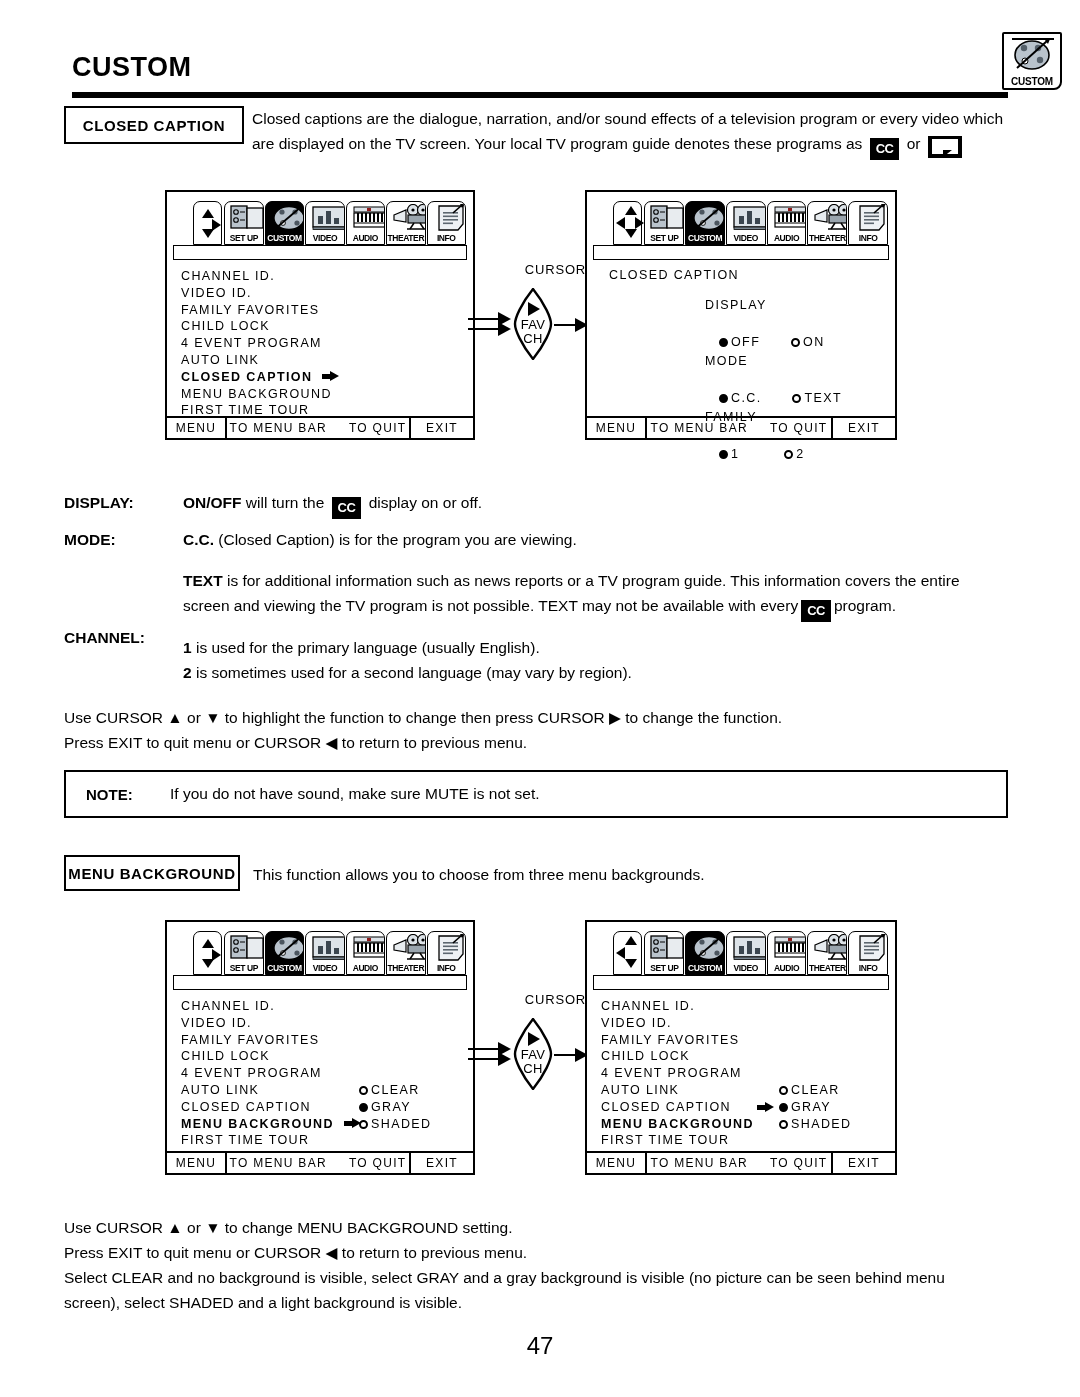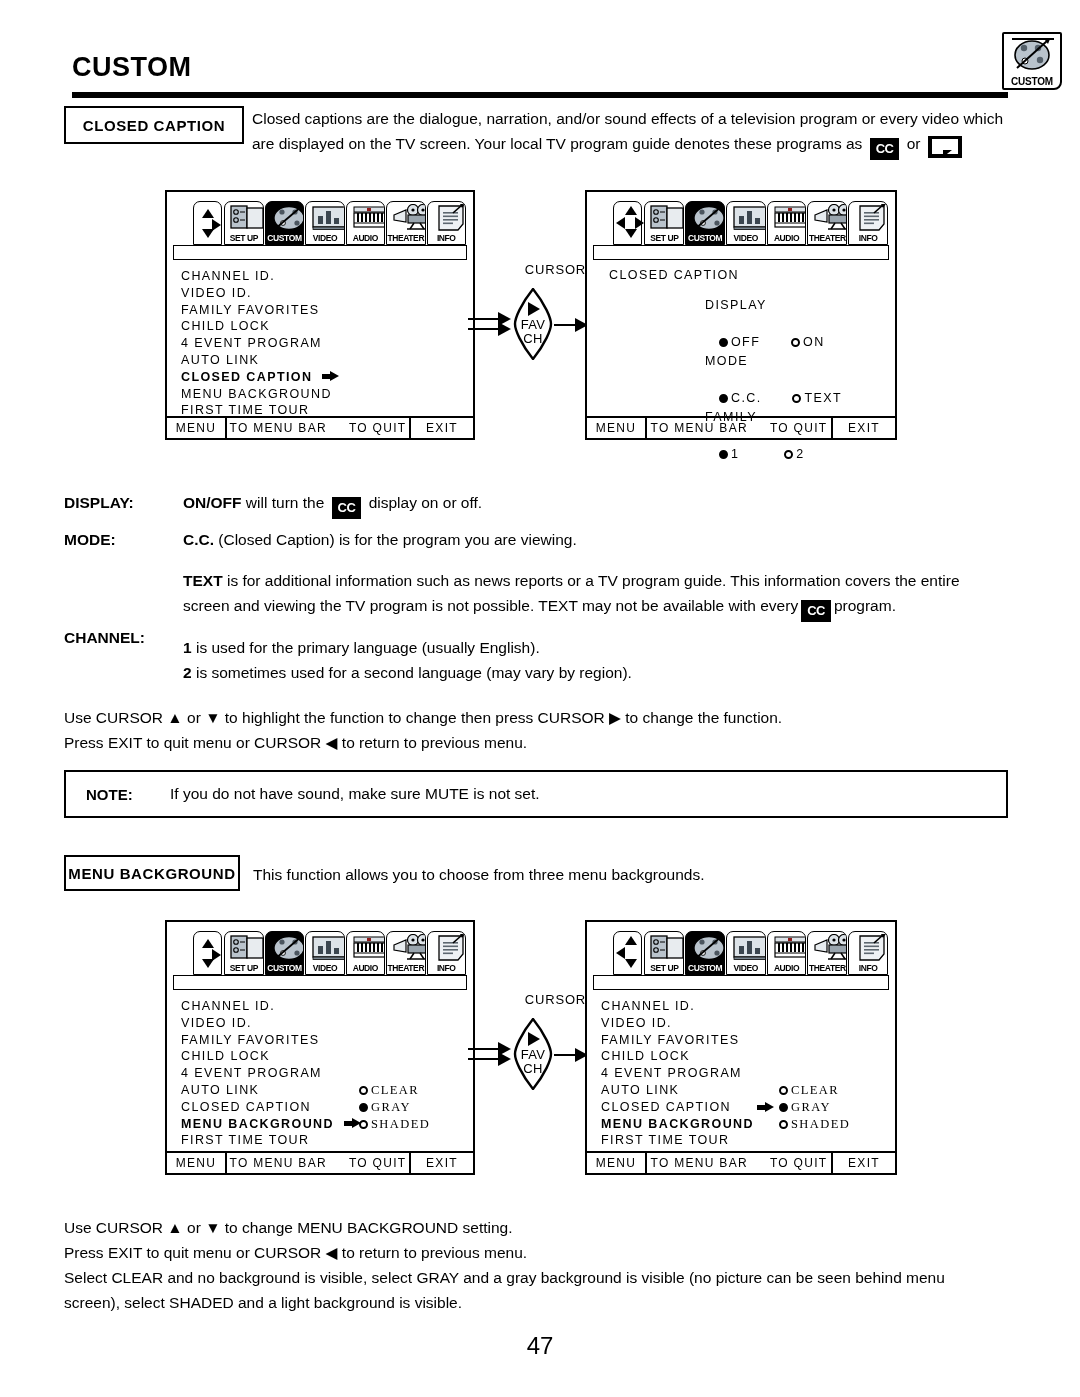--- a/index.html
+++ b/index.html
@@ -143,21 +143,21 @@
   .ptr::before {
     content:""; position:absolute; left:0; top:3px; width:9px; height:5px; background:#000;
   }
   .ptr::after {
     content:""; position:absolute; left:8px; top:0;
     width:0;height:0; border-top:5.5px solid transparent;
     border-bottom:5.5px solid transparent; border-left:9px solid #000;
   }
 
   
-  .opt-col { position: absolute; font-size: 12.5px; letter-spacing: 1.4px; line-height: 16.8px; font-family: Liberation Serif, serif; }
+  .opt-col { position: absolute; font-size: 12.5px; letter-spacing: 1.4px; line-height: 16.8px; }
   .opt { white-space: nowrap; position: relative; height: 16.8px; }
   .radio {
     display: inline-block; width: 9px; height: 9px; border-radius: 50%;
     border: 2px solid #000; background: #fff;
     vertical-align: -1px; margin-right: 3px;
   }
   .radio.on { background: #000; }
   .opt .lead-ptr {
     position: absolute; left: -22px; top: 3px;
     width: 17px; height: 11px;

